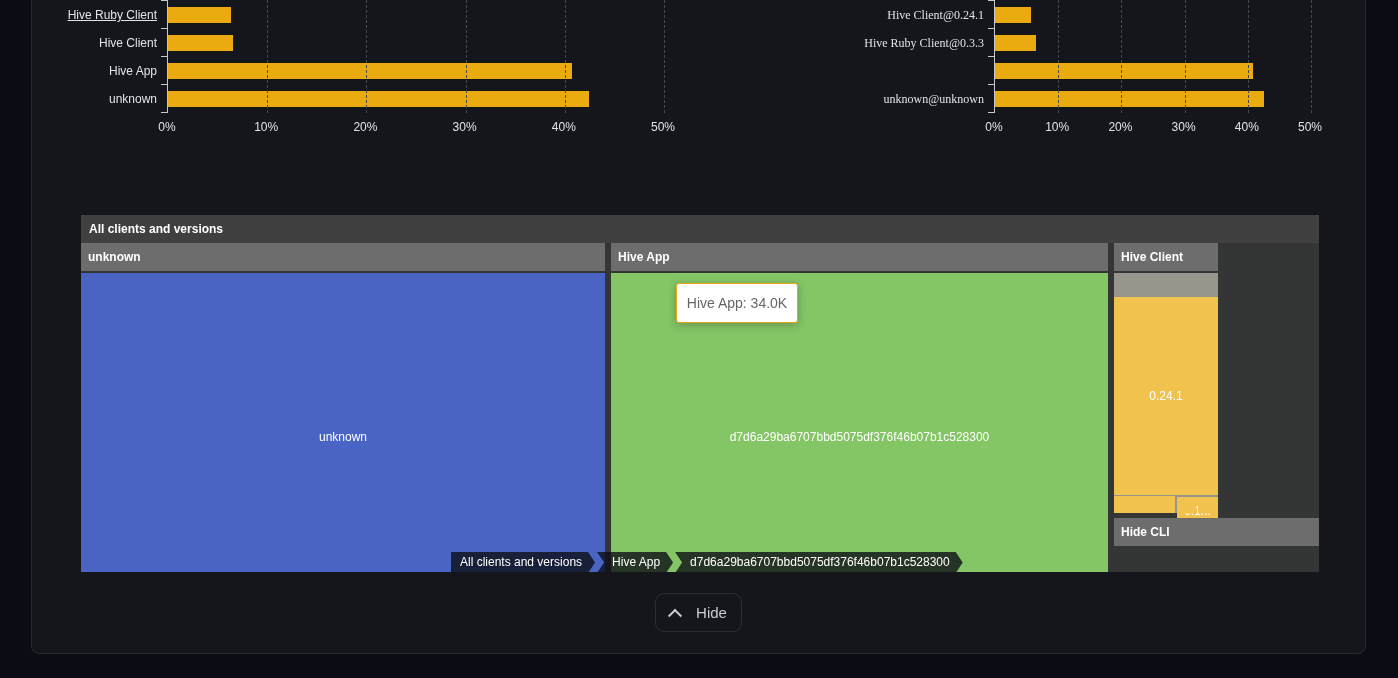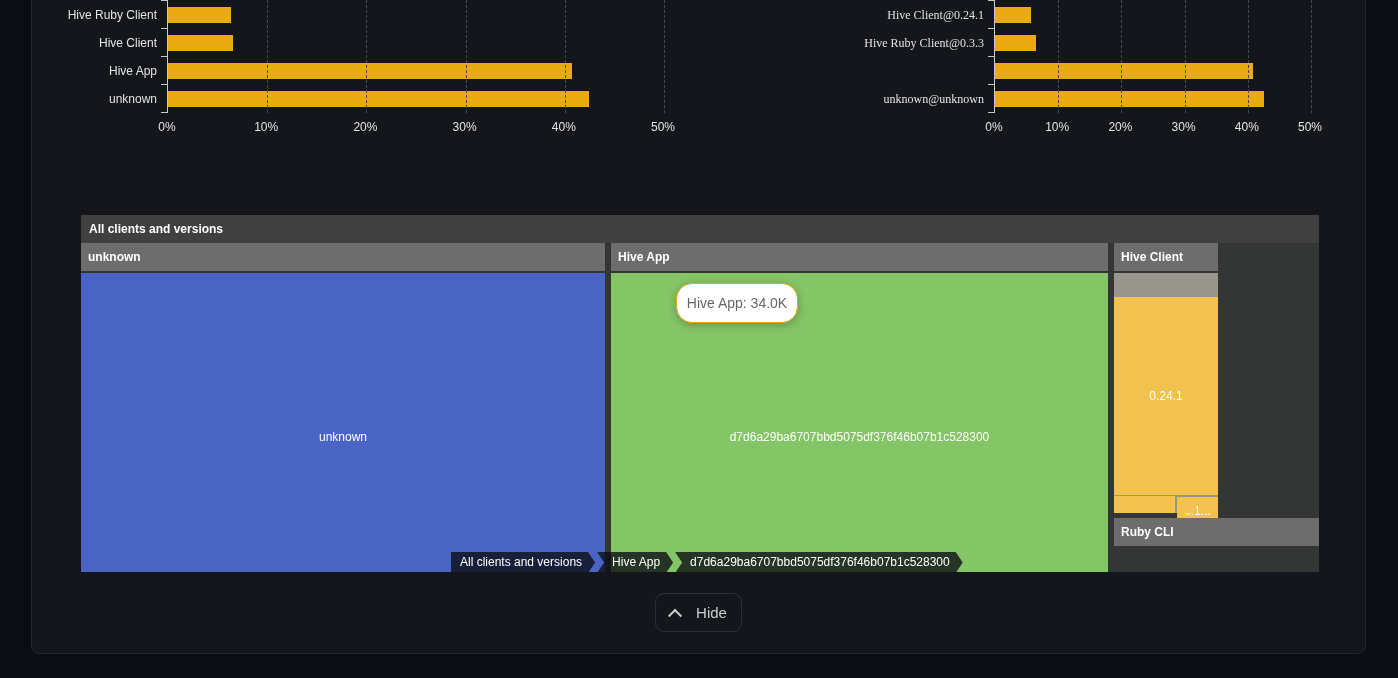--- a/index.html
+++ b/index.html
@@ -40,42 +40,42 @@
   
   .crumbs{position:absolute;left:370px;top:337px;height:21px;display:flex;z-index:6;}
   .crumb{background:var(--crumb-bg);color:#fff;font-size:12px;line-height:21px;
          padding:0 13px 0 9px;white-space:nowrap;
          clip-path:polygon(0 0, calc(100% - 7px) 0, 100% 50%, calc(100% - 7px) 100%, 0 100%);}
   .crumb + .crumb{margin-left:2px;padding-left:15px;
          clip-path:polygon(0 0, calc(100% - 7px) 0, 100% 50%, calc(100% - 7px) 100%, 0 100%, 7px 50%);}
 
   
   .tooltip{position:absolute;left:676px;top:283px;width:120px;height:38px;background:#fff;
-           border:1px solid var(--tooltip-border);border-radius:16px;color:var(--tooltip-text);
+           border:1px solid var(--tooltip-border);border-radius:3px;color:var(--tooltip-text);
            font-size:14px;display:flex;align-items:center;justify-content:center;z-index:10;
            box-shadow:0 2px 8px rgba(0,0,0,0.25);white-space:nowrap;}
 
   
   .hide-btn{position:absolute;left:655px;top:593px;width:87px;height:39px;
             display:flex;align-items:center;justify-content:center;gap:16px;
             background:transparent;border:1px solid var(--button-border);border-radius:9px;
             color:var(--button-text);font-size:15px;cursor:pointer;
             font-family:"Liberation Sans",sans-serif;}
   .chev-up{display:inline-block;width:8px;height:8px;border-left:2px solid currentColor;
            border-top:2px solid currentColor;transform:rotate(45deg) translate(2px,2px);}
 </style>
 </head>
 <body>
 
 <div class="screen">
   <div class="card"></div>
 
   <div>
     <div class="ylabels" style="left:20px;top:0;width:142px;">
-        <div class="ylab" style="top: 1px;">Hive Ruby Client</div>
+        <div class="ylab" style="top: 1px; text-decoration: underline;">Hive Ruby Client</div>
         <div class="ylab" style="top: 29px;">Hive Client</div>
         <div class="ylab" style="top: 57px;">Hive App</div>
         <div class="ylab" style="top: 85px;">unknown</div>
       </div>
     <div class="plot" style="left:167px;width:496px;">
         <div class="bar" style="top: 7px; width: 12.8%;"></div>
         <div class="bar" style="top: 35px; width: 13.2%;"></div>
         <div class="bar" style="top: 63px; width: 81.4%;"></div>
         <div class="bar" style="top: 91px; width: 84.8%;"></div>
         <div class="ytick" style="top: 0px;"></div>
@@ -156,21 +156,21 @@
         <div class="blk" style="left:0;top:223px;width:61px;height:17px;"></div>
         <div class="blk tm-flex-label" style="left:63px;top:200px;width:41px;height:27px;">0.1...</div>
         <div class="blk" style="left:63px;top:229px;width:19px;height:11px;"></div>
         <div class="blk" style="left:84px;top:229px;width:15px;height:11px;"></div>
         <div class="blk" style="left:101px;top:229px;width:3px;height:11px;"></div>
       </div>
     </div>
 
 
     <div class="tm-group" style="left:1033px;top:303px;width:205px;height:90px;">
-      <div class="tm-ghead">Ruby CLI</div>
+      <div class="tm-ghead">Hide CLI</div>
       <div class="tm-body" style="display:flex;gap:2px;height:50px;bottom:auto;">
         <div class="tm-flex-label" style="background:var(--cyan);width:92px;height:50px;">0.23.0</div>
         <div class="tm-flex-label" style="background:var(--cyan);width:65px;height:50px;">0.23.0</div>
         <div class="tm-flex-label" style="background:var(--cyan);width:26px;height:50px;">0.</div>
         <div class="tm-flex-label" style="background:var(--cyan);width:14px;height:50px;"></div>
       </div>
     </div>
 
     <div class="crumbs">
       <div class="crumb">All clients and versions</div>

